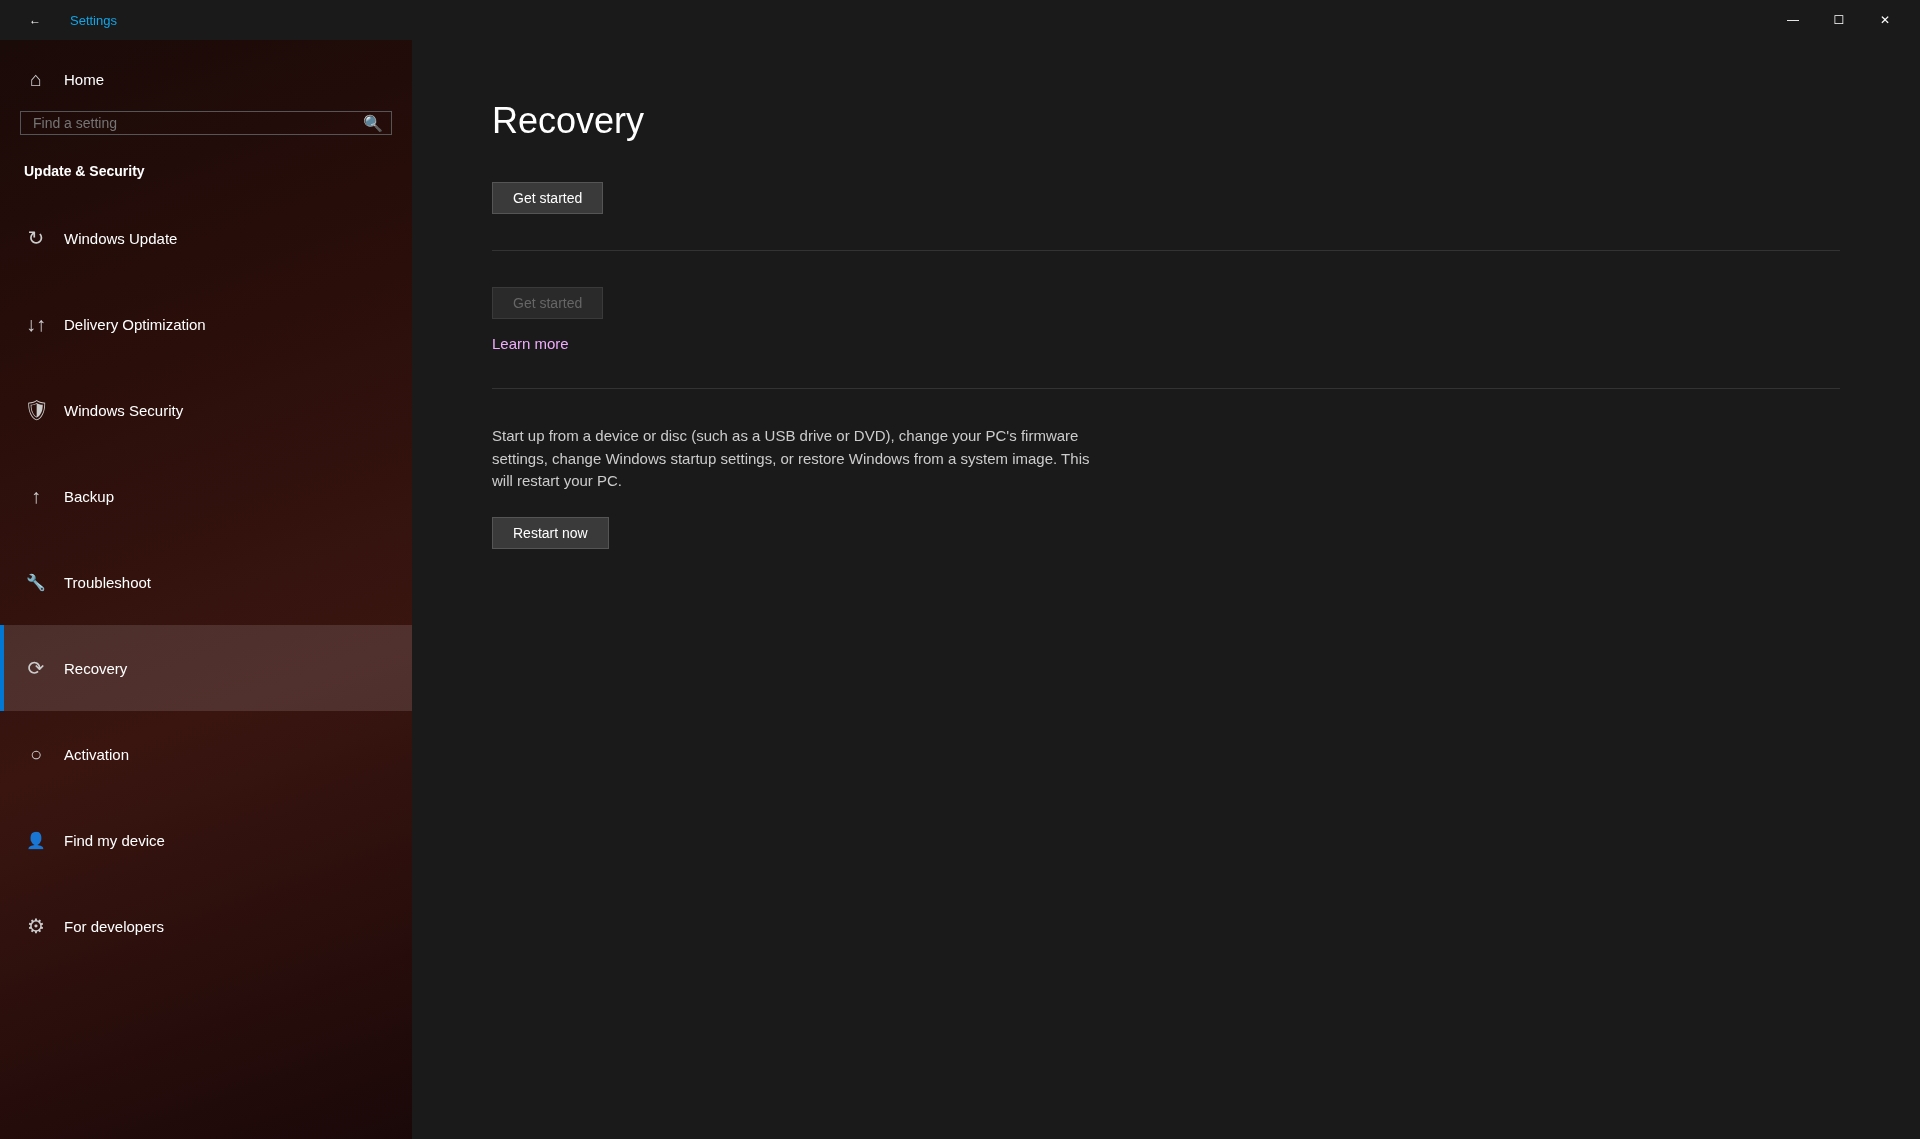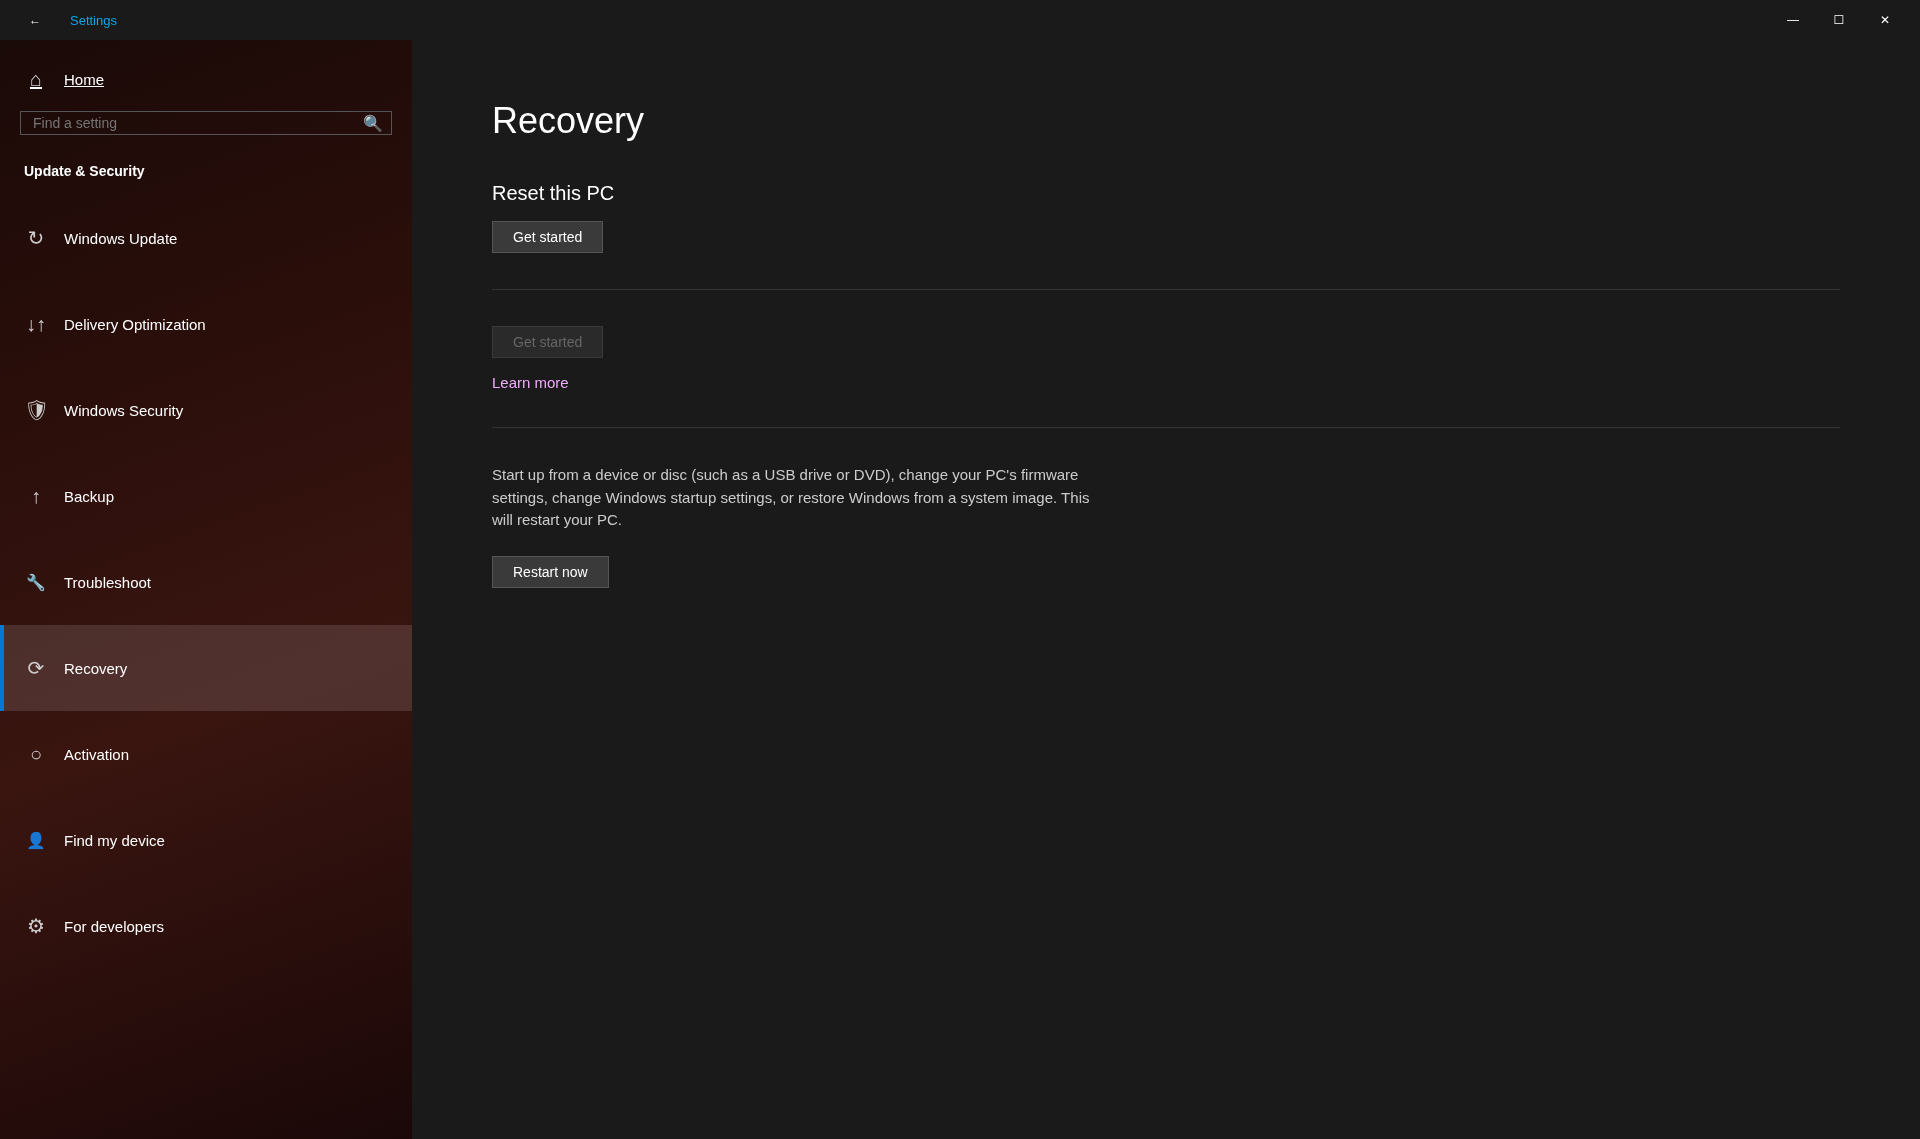--- a/index.html
+++ b/index.html
@@ -83,21 +83,20 @@
       overflow-x: hidden;
     }
 
     .sidebar-home {
       display: flex;
       align-items: center;
       gap: 16px;
       padding: 28px 24px 20px 24px;
       color: #fff;
       cursor: pointer;
-      text-decoration: underline;
     }
 
     .sidebar-home-label {
       font-size: 15px;
     }
 
     .search-box {
       margin: 0 20px 20px 20px;
       display: flex;
       align-items: center;
@@ -323,21 +322,20 @@
       <span class="sidebar-item-label">For developers</span>
     </div>
 
   </div>
 
   <div class="main-content">
 
     <h1 class="page-title">Recovery</h1>
 
     <div>
-      <h2 class="section-title">Reset this PC</h2>
       <button class="btn btn-primary">Get started</button>
     </div>
 
     <hr class="section-divider">
 
     <div>
       <button class="btn btn-disabled" disabled="">Get started</button>
       <a class="learn-more-link" href="#">Learn more</a>
     </div>
 

